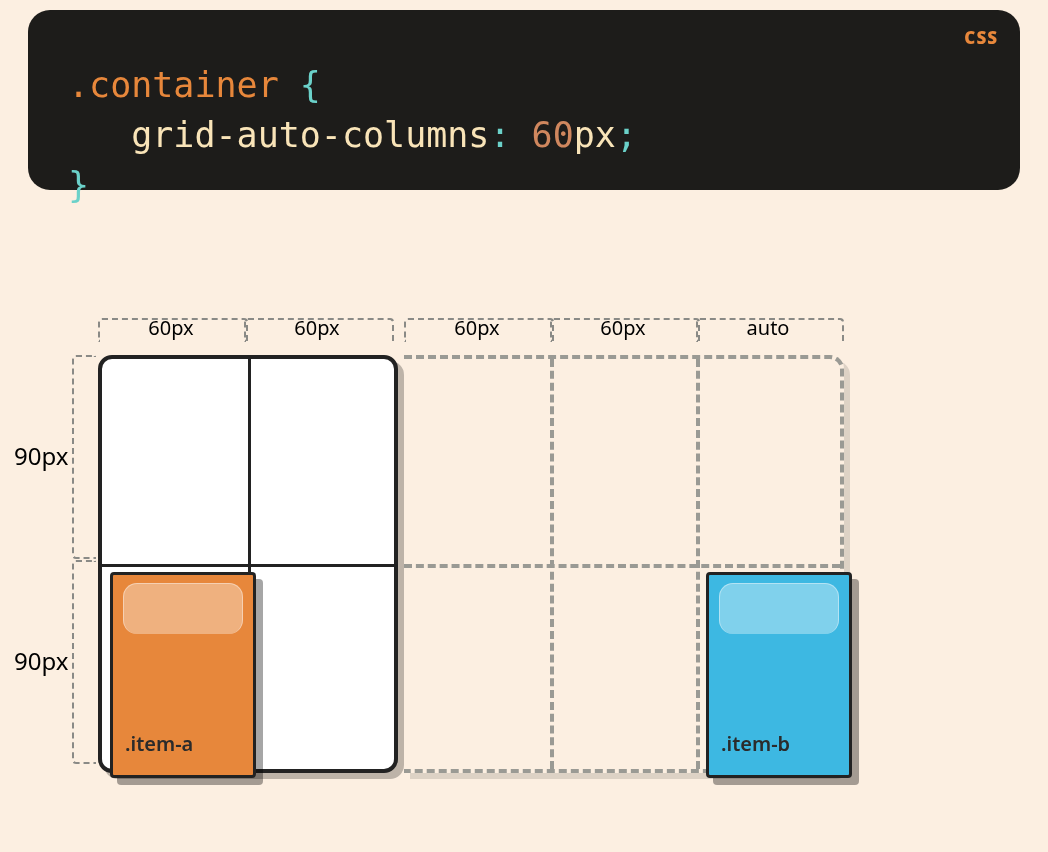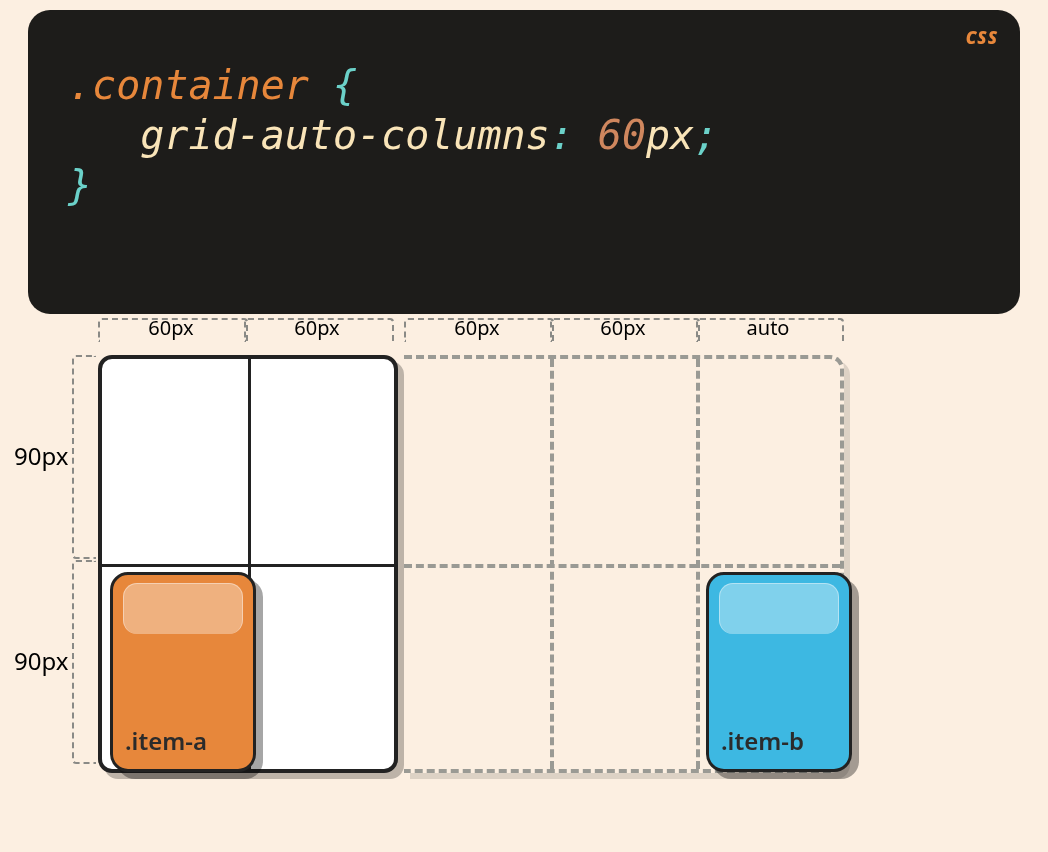--- a/index.html
+++ b/index.html
@@ -11,32 +11,32 @@
     --prop:#f9e4b8;
     --num:#d0875e;
     --blue:#3db8e2;
     --stroke:#222;
   }
   html,body{margin:0;padding:0;background:var(--bg);font-family:ui-sans-serif,system-ui,sans-serif;}
   body{width:1048px;height:852px;overflow:hidden;}
 
   
   .code-card{
-    position:absolute;left:28px;top:10px;width:992px;height:304px;
-    background:var(--code-bg);border-radius:22px;font-style:italic;
+    position:absolute;left:28px;top:10px;width:992px;height:180px;
+    background:var(--code-bg);border-radius:22px;
   }
   .badge{
     position:absolute;top:16px;right:22px;color:var(--orange);
     font-weight:900;font-size:17px;letter-spacing:1px;
     font-family:ui-sans-serif,system-ui,sans-serif;
   }
   .code{
     position:absolute;left:40px;top:50px;
     font-family:ui-monospace,Menlo,Consolas,monospace;
-    font-size:40px;line-height:50px;white-space:pre;
+    font-size:35px;line-height:50px;white-space:pre;
   }
   .sel{color:var(--orange);}
   .brace{color:var(--teal);}
   .prop{color:var(--prop);}
   .num{color:var(--num);}
   .punct{color:var(--teal);}
 
   
   .diagram{position:absolute;left:0;top:300px;width:908px;height:552px;}
 
@@ -62,24 +62,24 @@
     position:absolute;border:4px dashed #9a9a94;border-left:none;
     border-radius:0 14px 14px 0;
     box-shadow:6px 6px 0 rgba(0,0,0,.12);
   }
   .implicit .mid-h{position:absolute;left:0;right:0;height:0;border-top:4px dashed #9a9a94;top:50%;}
   .implicit .v1{position:absolute;top:0;bottom:0;width:0;border-left:4px dashed #9a9a94;}
   .implicit .v2{position:absolute;top:0;bottom:0;width:0;border-left:4px dashed #9a9a94;}
 
   
   .item{
-    position:absolute;border-radius:18px;border:3px solid var(--stroke);
+    position:absolute;border-radius:4px;border:3px solid var(--stroke);
     box-shadow:7px 7px 0 rgba(0,0,0,.35);
-    display:flex;align-items:flex-end;padding:0 0 12px 12px;
-    font-family:ui-sans-serif,system-ui,sans-serif;font-size:24px;font-weight:600;
+    display:flex;align-items:flex-end;padding:0 0 18px 12px;
+    font-family:ui-sans-serif,system-ui,sans-serif;font-size:20px;font-weight:600;
     color:#2b2b2b;
   }
   .item::before{
     content:"";position:absolute;left:10px;right:10px;top:8px;height:50px;
     border-radius:14px;background:rgba(255,255,255,.35);
     border:1px solid rgba(255,255,255,.4);border-bottom:none;
   }
   .item-a{background:var(--orange);}
   .item-b{background:var(--blue);}
 </style>

